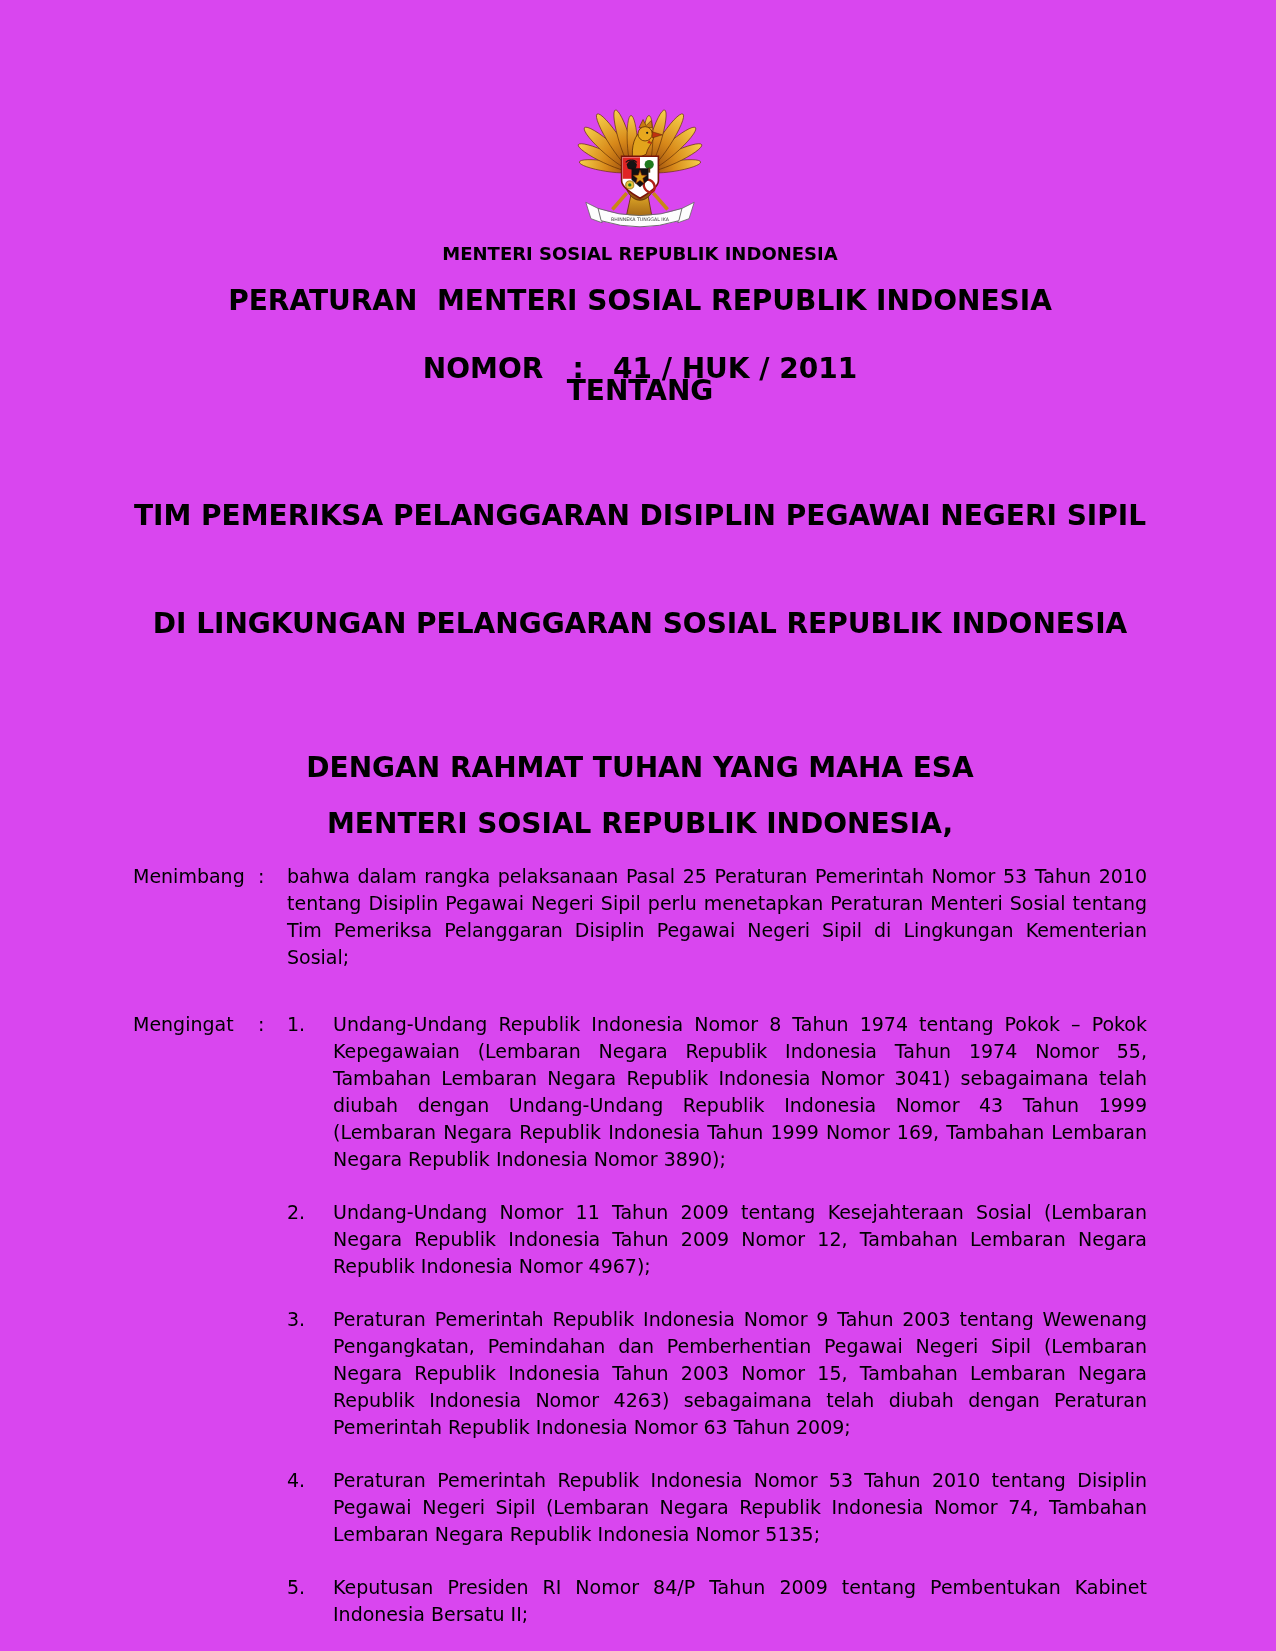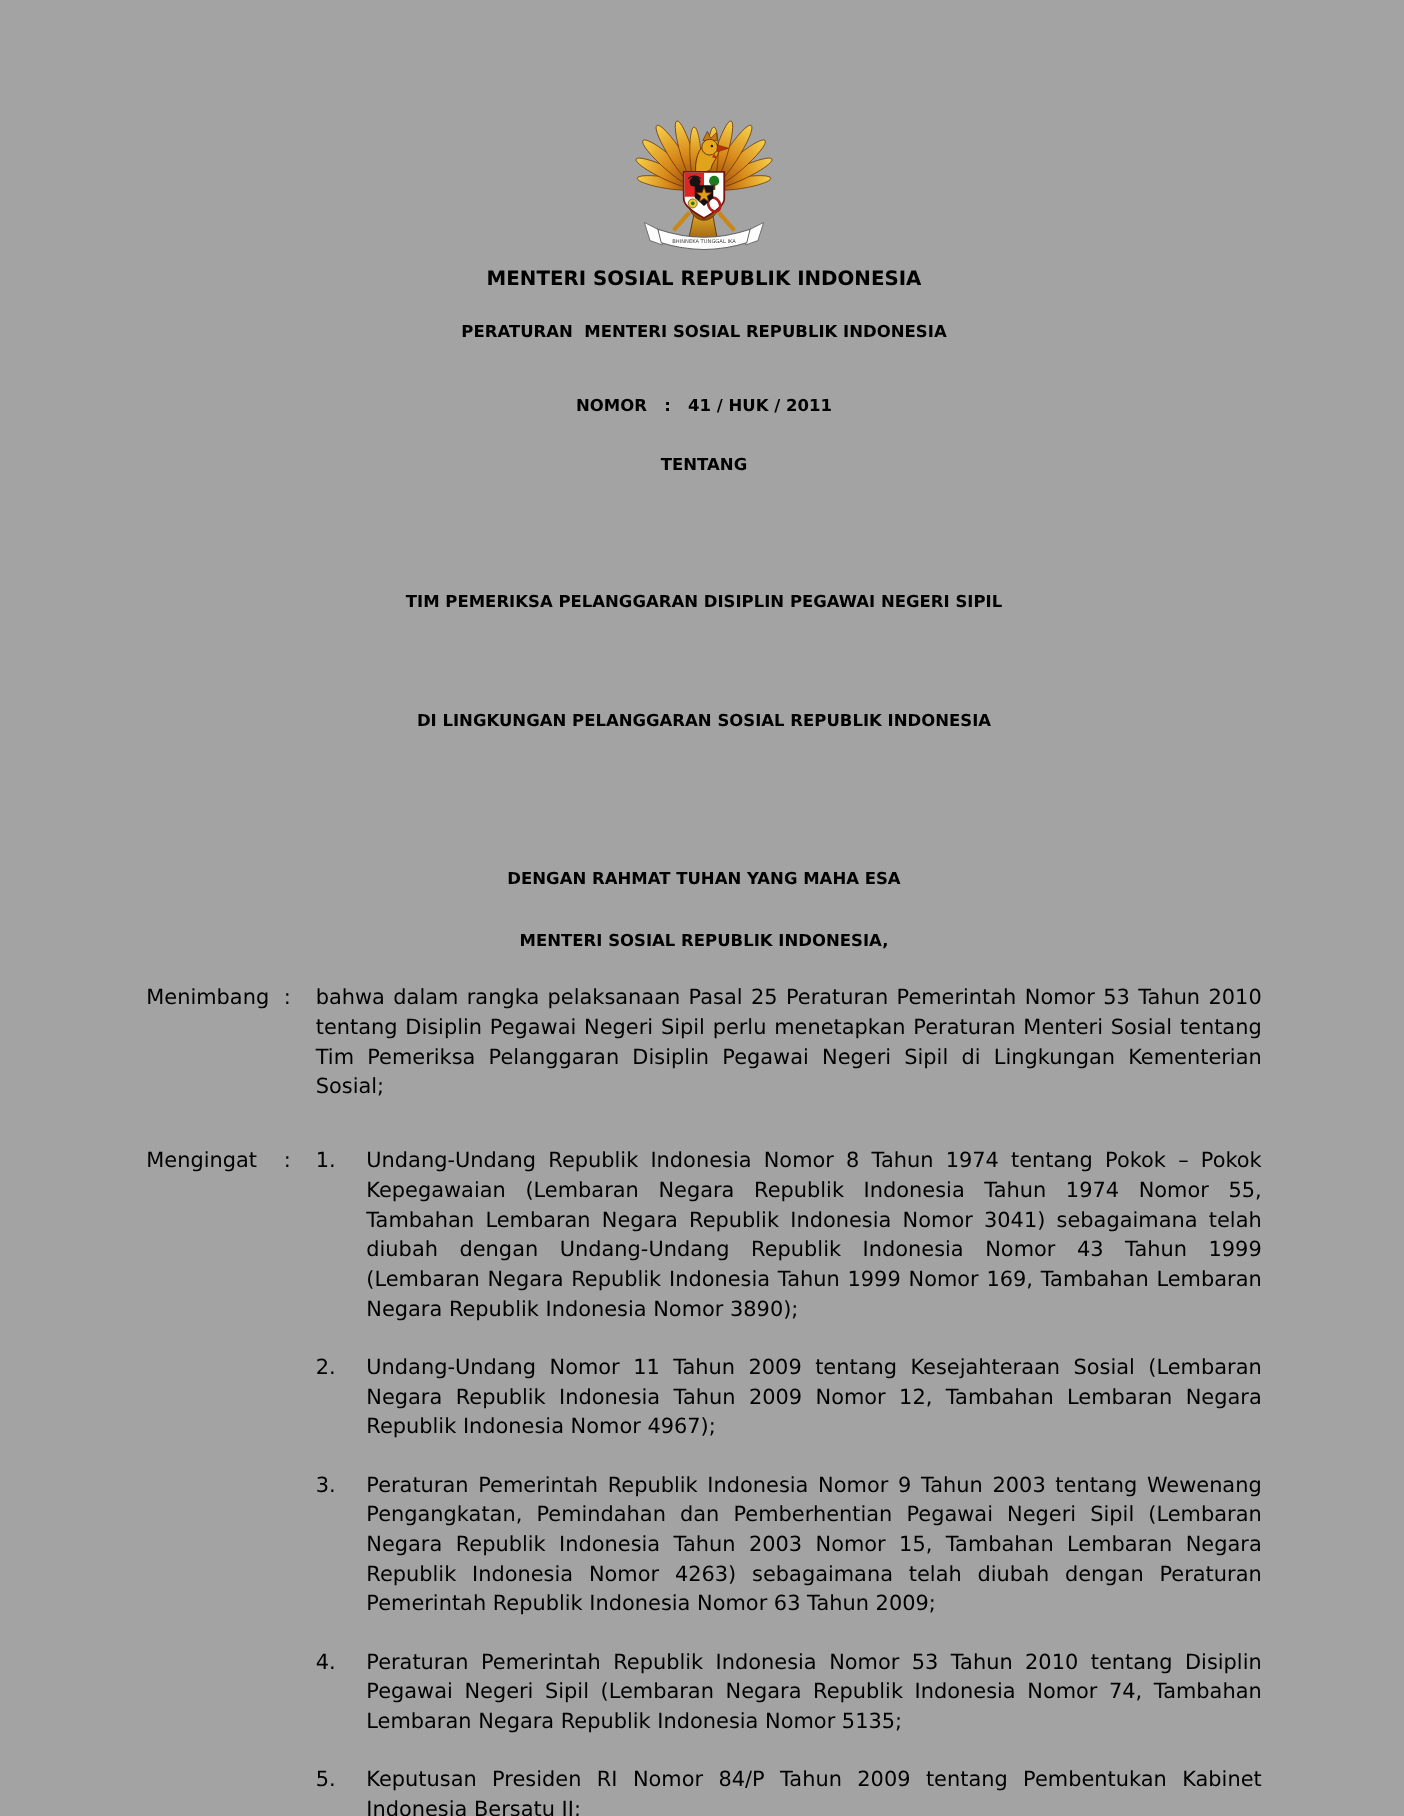--- a/index.html
+++ b/index.html
@@ -1,21 +1,21 @@
 <!DOCTYPE html>
 <html><head>
 <meta charset="utf-8">
 <style>
   html, body { margin: 0; padding: 0; background: #ffffff; }
   .page {
     position: relative;
     width: 1276px;
     height: 1651px;
     margin: 0 auto;
-    background: #a3a3a3;
+    background: #d946ef;
     font-family: "DejaVu Sans", "Liberation Sans", sans-serif;
     color: #000000;
     overflow: hidden;
   }
   .content {
     padding: 0 129px 0 133px; 
   }
   .emblem-wrap {
     padding-top: 97px;
     text-align: center;
@@ -25,27 +25,27 @@
     margin-top: 10px;
     text-align: center;
     font-weight: bold;
     font-size: 18px;
     line-height: 20px;
     white-space: pre;
   }
   .h {
     text-align: center;
     font-weight: bold;
-    font-size: 15px;
+    font-size: 28px;
     line-height: 22px;
     white-space: pre;
   }
   .t-title    { margin-top: 26px; }
   .t-number   { margin-top: 46px; }
-  .t-tentang  { margin-top: 31px; }
+  .t-tentang  { }
   .t-subject  { margin-top: 24px; line-height: 36px; }
   .t-invoc    { margin-top: 43px; }
   .t-auth     { margin-top: 34px; }
 
   .body-text { font-size: 19px; line-height: 27px; }
 
   .row {
     display: grid;
     grid-template-columns: 125px 29px 1fr; 
   }

